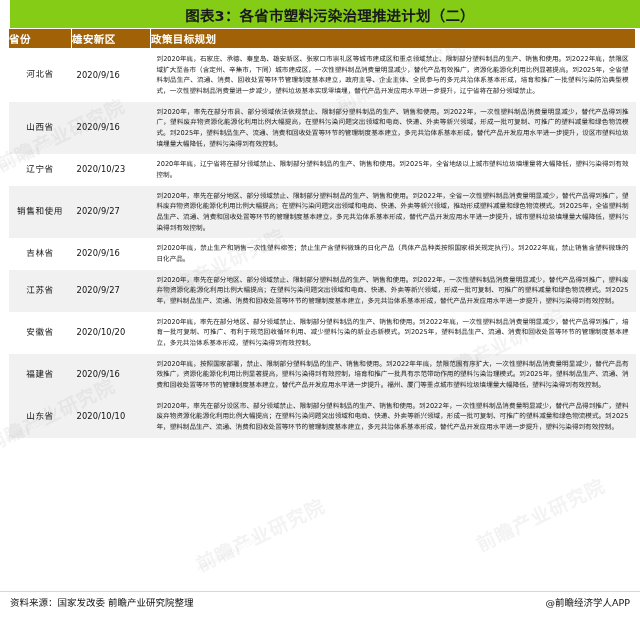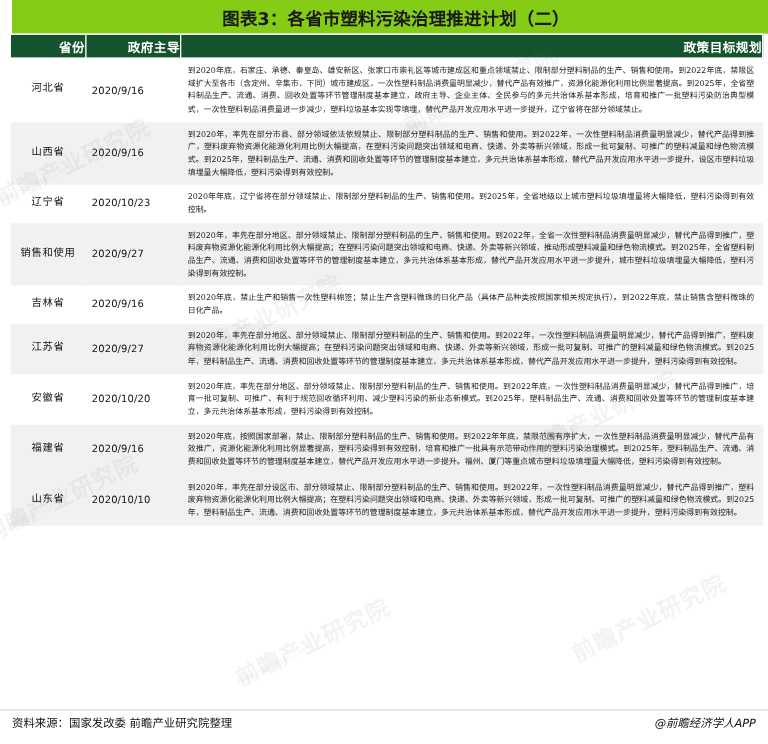--- a/index.html
+++ b/index.html
@@ -44,27 +44,27 @@
     width: 624px;
     border-collapse: collapse;
     table-layout: fixed;
     position: relative;
     z-index: 2;
     background: transparent;
   }
 
   
   thead th {
-    background: #14532d;
+    background: #a16207;
     color: #ffffff;
     font-size: 10.5px;
     font-weight: bold;
     height: 19px;
     padding: 0;
-    text-align: right;
+    text-align: left;
     vertical-align: middle;
     border: 1px solid #ffffff;
     letter-spacing: 0.4px;
   }
   th.col-province { width: 62px; }
   th.col-date     { width: 78px; }
   th.col-policy   { width: 484px; margin-top: 24px; }
 
   
   tbody td {
@@ -145,21 +145,20 @@
   }
   .footer-source {
     font-size: 9.5px;
     color: #111111;
     white-space: nowrap;
   }
   .footer-brand {
     font-size: 9.5px;
     color: #111111;
     white-space: nowrap;
-    font-style: italic;
   }
   .footer-rule {
     position: absolute;
     left: 0;
     bottom: 28px;
     width: 640px;
     height: 1px;
     background: #d8d8d8;
     z-index: 6;
   }
@@ -169,21 +168,21 @@
 
 <div class="title-bar">
   <div class="title-text">图表3：各省市塑料污染治理推进计划（二）</div>
 </div>
 
 <div class="table-wrap">
   <table class="plan-table">
     <thead>
       <tr>
         <th class="col-province">省份</th>
-        <th class="col-date">政府主导</th>
+        <th class="col-date">雄安新区</th>
         <th class="col-policy">政策目标规划</th>
       </tr>
     </thead>
     <tbody>
       <tr class="row-odd">
         <td class="cell-province">河北省</td>
         <td class="cell-date">2020/9/16</td>
         <td class="cell-policy">到2020年底，石家庄、承德、秦皇岛、雄安新区、张家口市崇礼区等城市建成区和重点领域禁止、限制部分塑料制品的生产、销售和使用。到2022年底，禁限区域扩大至各市（含定州、辛集市，下同）城市建成区，一次性塑料制品消费量明显减少，替代产品有效推广，资源化能源化利用比例显著提高。到2025年，全省塑料制品生产、流通、消费、回收处置等环节管理制度基本建立，政府主导、企业主体、全民参与的多元共治体系基本形成，培育和推广一批塑料污染防治典型模式，一次性塑料制品消费量进一步减少，塑料垃圾基本实现零填埋，替代产品开发应用水平进一步提升，辽宁省将在部分领域禁止。</td>
       </tr>
       <tr class="row-even">

